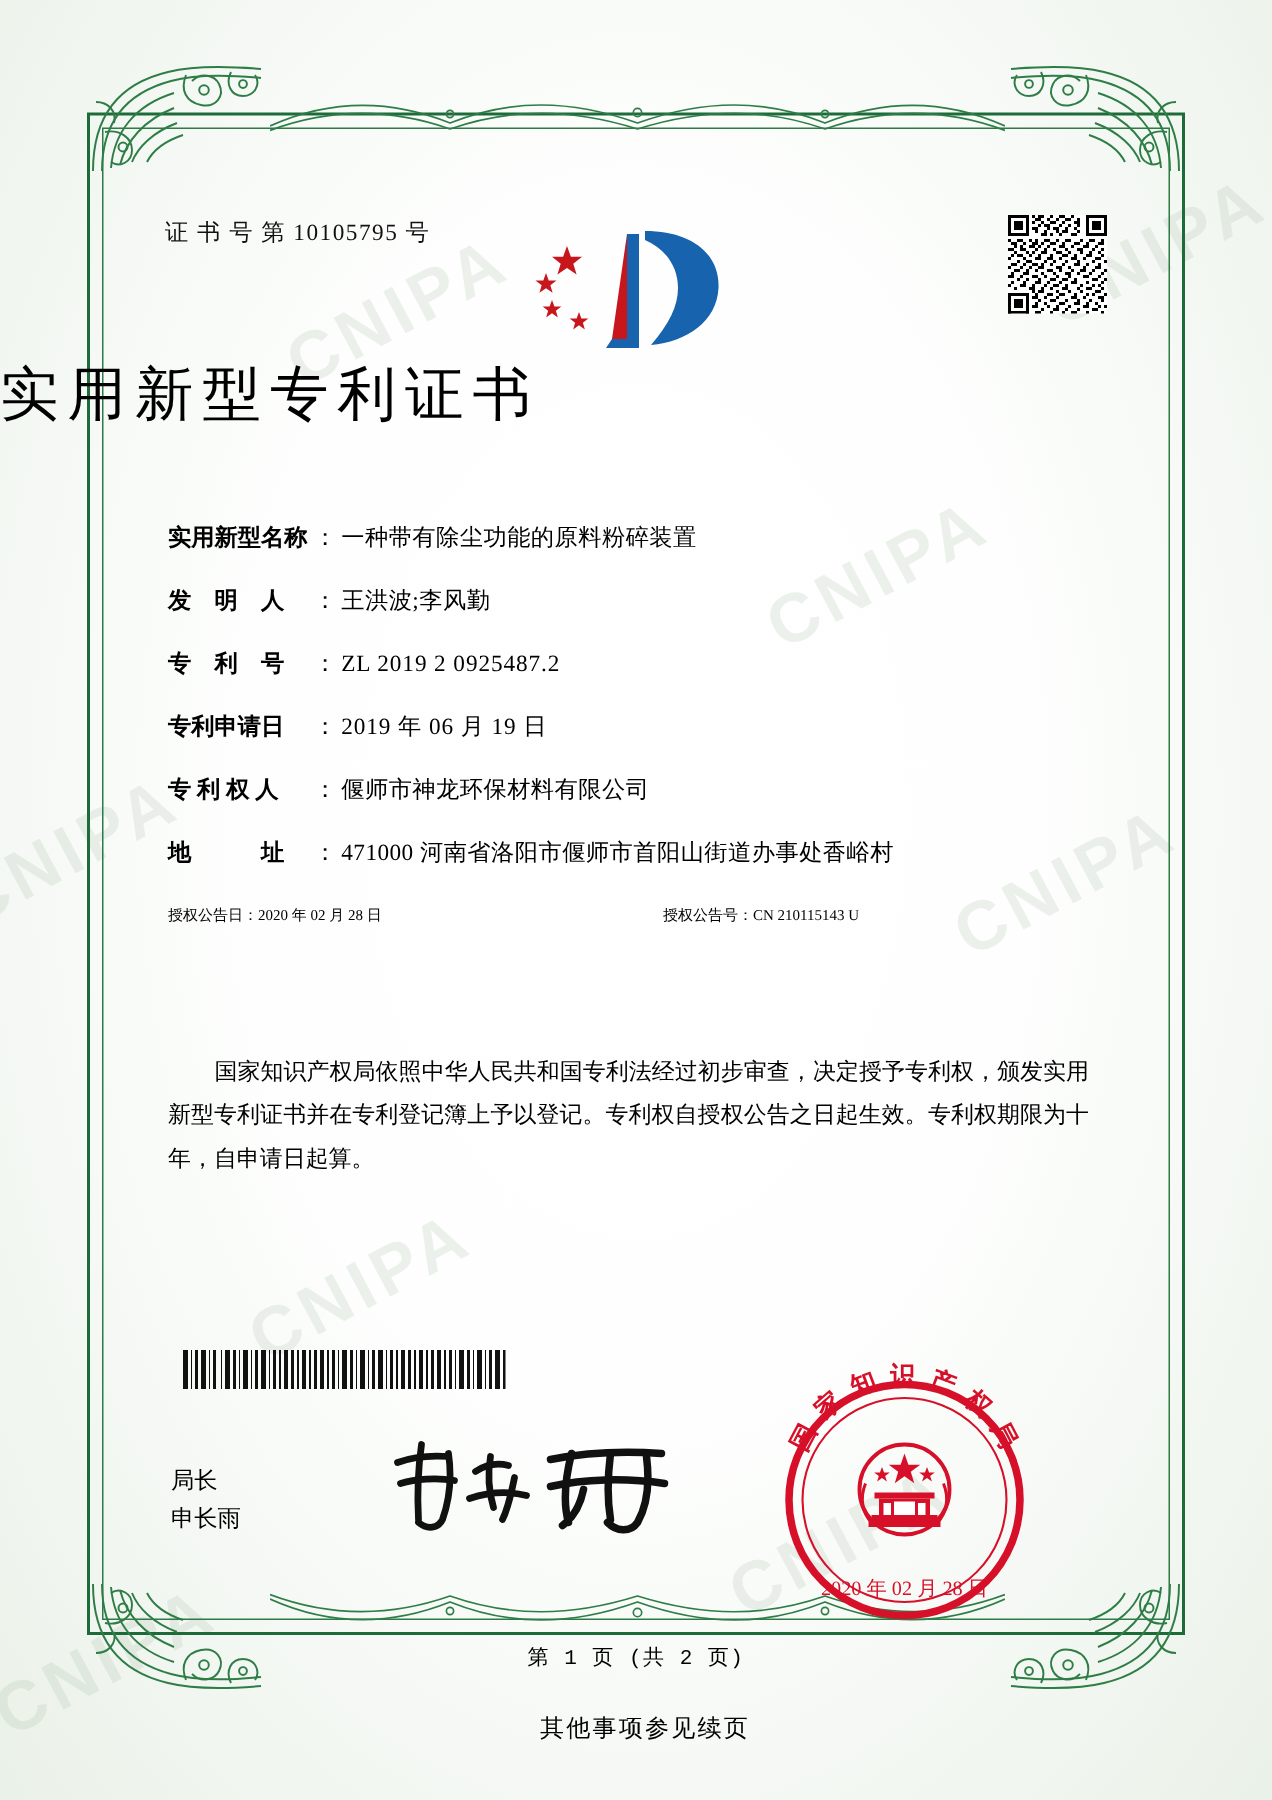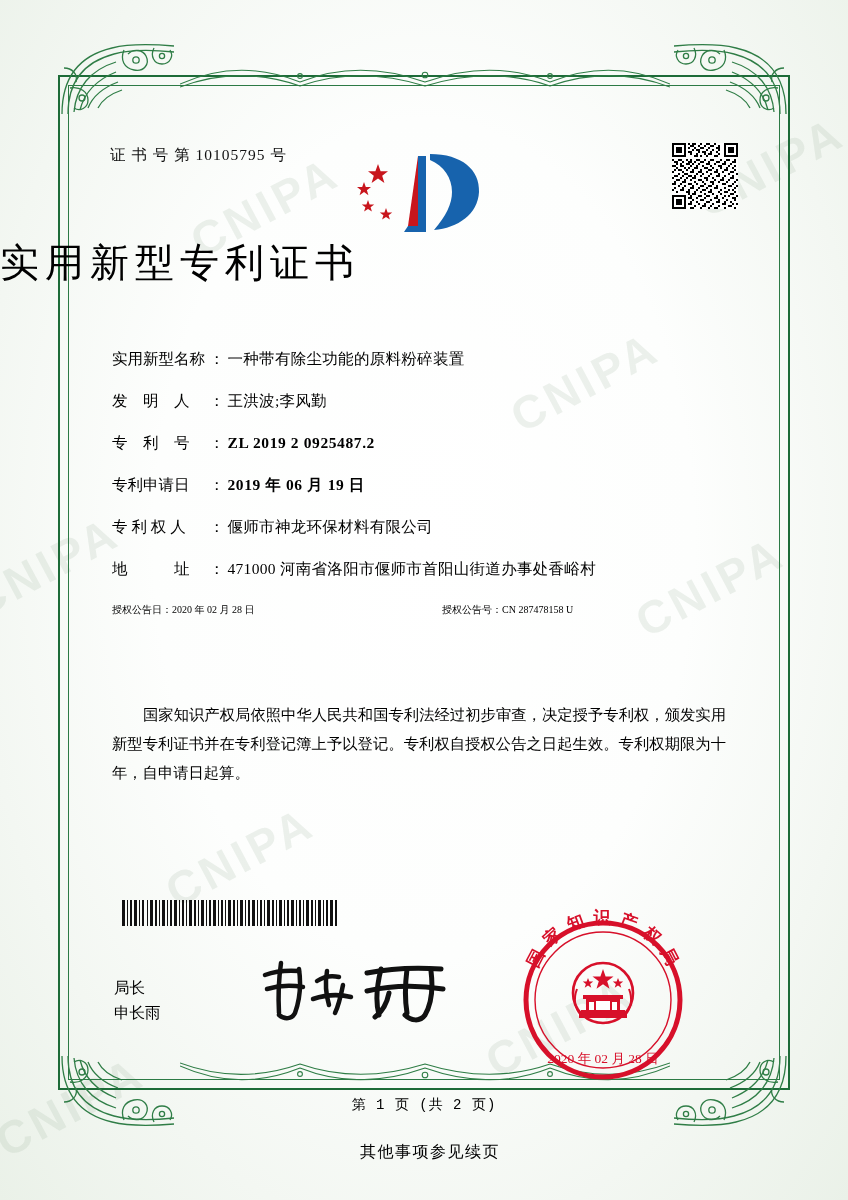--- a/index.html
+++ b/index.html
@@ -142,24 +142,25 @@
     display: flex;
     align-items: baseline;
     margin-bottom: 23.5px;
     line-height: 1.2;
   }
   .f-label {
     width: 97px;
     flex: none;
     letter-spacing: 0px;
     white-space: nowrap;
+    font-weight: bold;
   }
   .f-colon { flex: none; padding-right: 3px; }
   .f-value { flex: 1; letter-spacing: 0.3px; }
-  .f-value.mono { font-family: "Liberation Serif", serif; letter-spacing: 0.6px; font-weight: bold; }
+  .f-value.mono { font-family: "Liberation Serif", serif; letter-spacing: 0.6px; }
 
   .dual-row {
     display: flex;
     align-items: flex-end;
     margin-bottom: 10px;
     font-size: 10px;
   }
   .dual-left { width: 330px; flex: none; }
   .dual-right { flex: 1; }
 
@@ -666,21 +667,21 @@
       <span class="f-label">地　　　址</span>
       <span class="f-colon">：</span>
       <span class="f-value">471000 河南省洛阳市偃师市首阳山街道办事处香峪村</span>
     </div>
 
     <div class="dual-row">
       <span class="dual-left">
         <span>授权公告日</span>：<span>2020 年 02 月 28 日</span>
       </span>
       <span class="dual-right">
-        <span>授权公告号</span>：<span>CN 287478158 U</span>
+        <span>授权公告号</span>：<span>CN 210115143 U</span>
       </span>
     </div>
 
   </div>
 
   <div class="paras">
     <p>国家知识产权局依照中华人民共和国专利法经过初步审查，决定授予专利权，颁发实用新型专利证书并在专利登记簿上予以登记。专利权自授权公告之日起生效。专利权期限为十年，自申请日起算。</p>
   </div>
 
   <div class="barcode">

